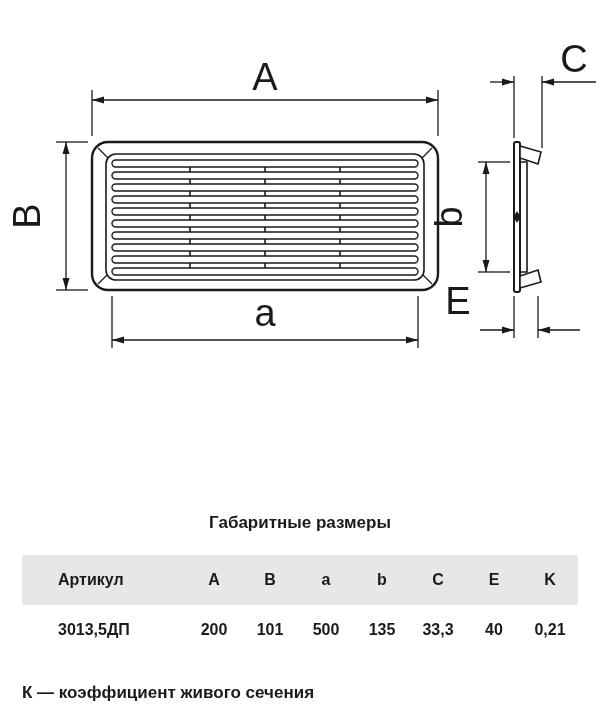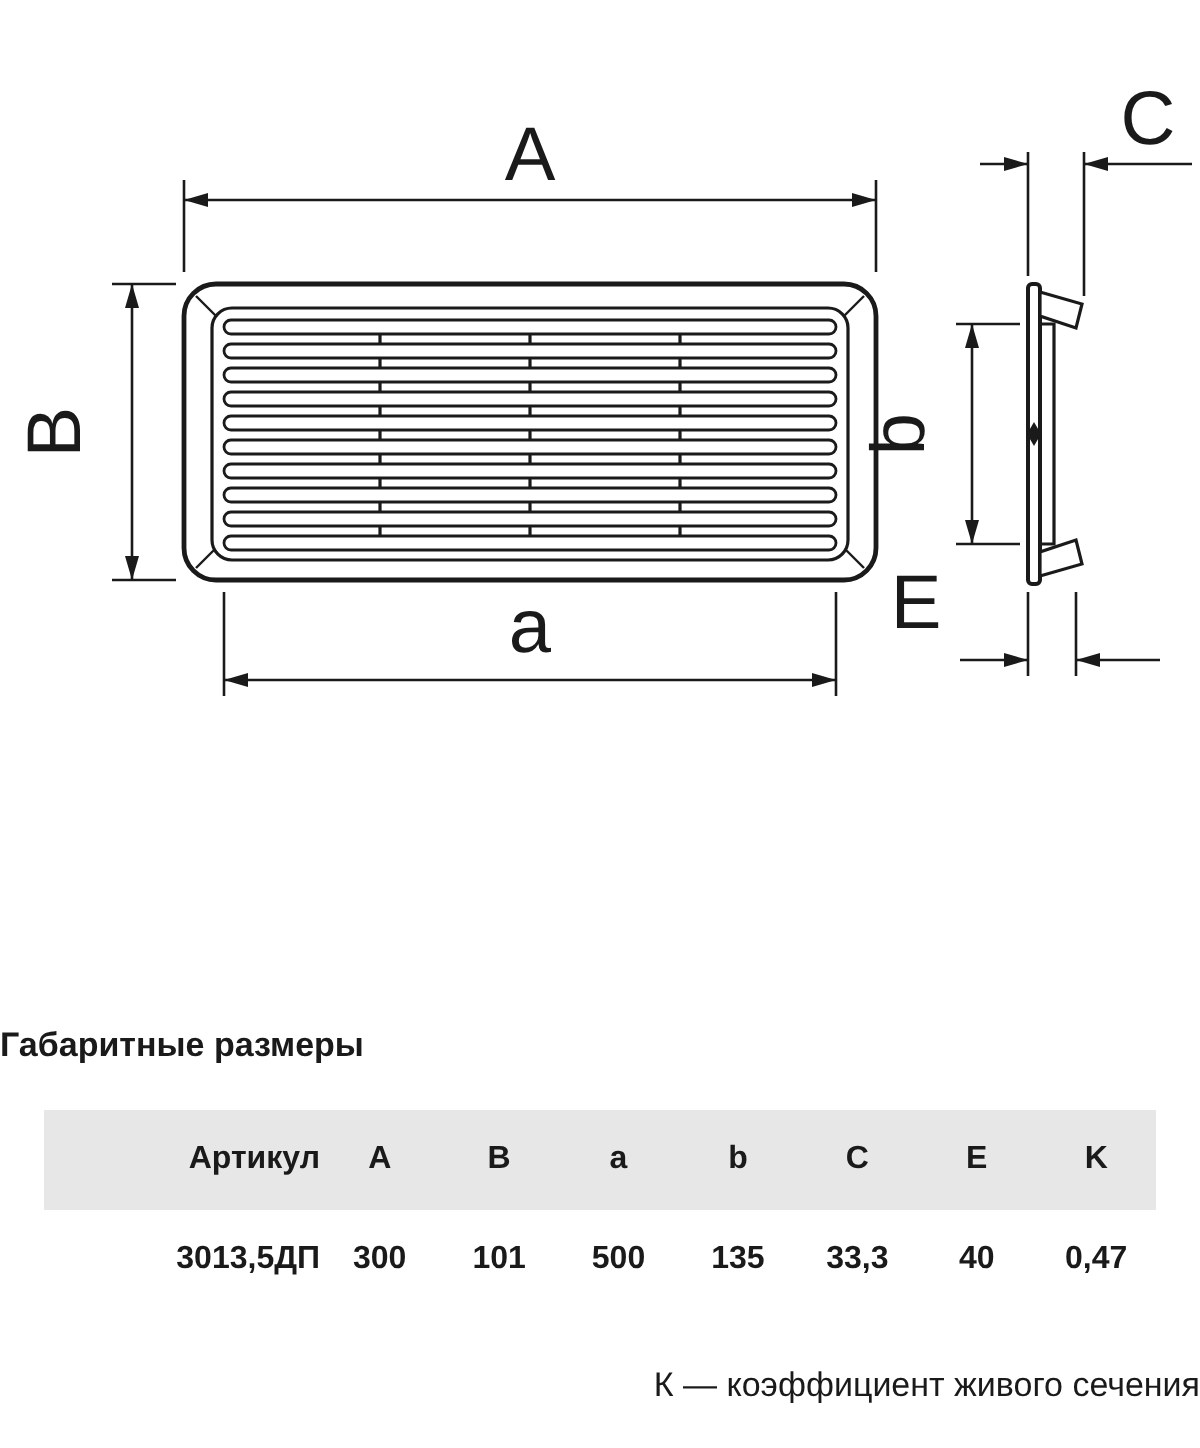--- a/index.html
+++ b/index.html
@@ -10,20 +10,21 @@
     font-family:"Liberation Sans",sans-serif;
     overflow:hidden;
   }
   svg{display:block;}
   .dim-text{
     font-family:"Liberation Sans",sans-serif;
     font-size:38px;
     fill:#1a1a1a;
   }
   h2.table-title{
+    text-align:center;
     font-size:17px;
     line-height:21px;
     margin:52px 0 0 0;
     font-weight:bold;
   }
   table.dims{
     border-collapse:collapse;
     table-layout:fixed;
     width:556px;
     margin:22px auto 0 auto;
@@ -32,28 +33,27 @@
   table.dims th, table.dims td{
     height:50px;
     font-size:16px;
     font-weight:bold;
     text-align:center;
     padding:0;
     border:none;
   }
   table.dims th:first-child, table.dims td:first-child{
     width:128px;
-    text-align:right;
-    padding-left:10px;
+    text-align:left;
+    padding-left:36px;
   }
   p.footnote{
     margin:28px 0 0 22px;
     font-size:17px;
-    font-weight:normal;
-    text-align:right;
+    font-weight:bold;
   }
 </style>
 </head>
 <body>
 
 <div class="page">
 
   <svg width="600" height="460" viewBox="0 0 600 460">
 
     <g stroke="#1a1a1a" fill="none">
@@ -169,26 +169,26 @@
         <th>a</th>
         <th>b</th>
         <th>C</th>
         <th>E</th>
         <th>K</th>
       </tr>
     </thead>
     <tbody>
       <tr>
         <td>3013,5ДП</td>
-        <td>300</td>
+        <td>200</td>
         <td>101</td>
         <td>500</td>
         <td>135</td>
         <td>33,3</td>
         <td>40</td>
-        <td>0,47</td>
+        <td>0,21</td>
       </tr>
     </tbody>
   </table>
 
   <p class="footnote">К — коэффициент живого сечения</p>
 
 </div>
 
 </body></html>

